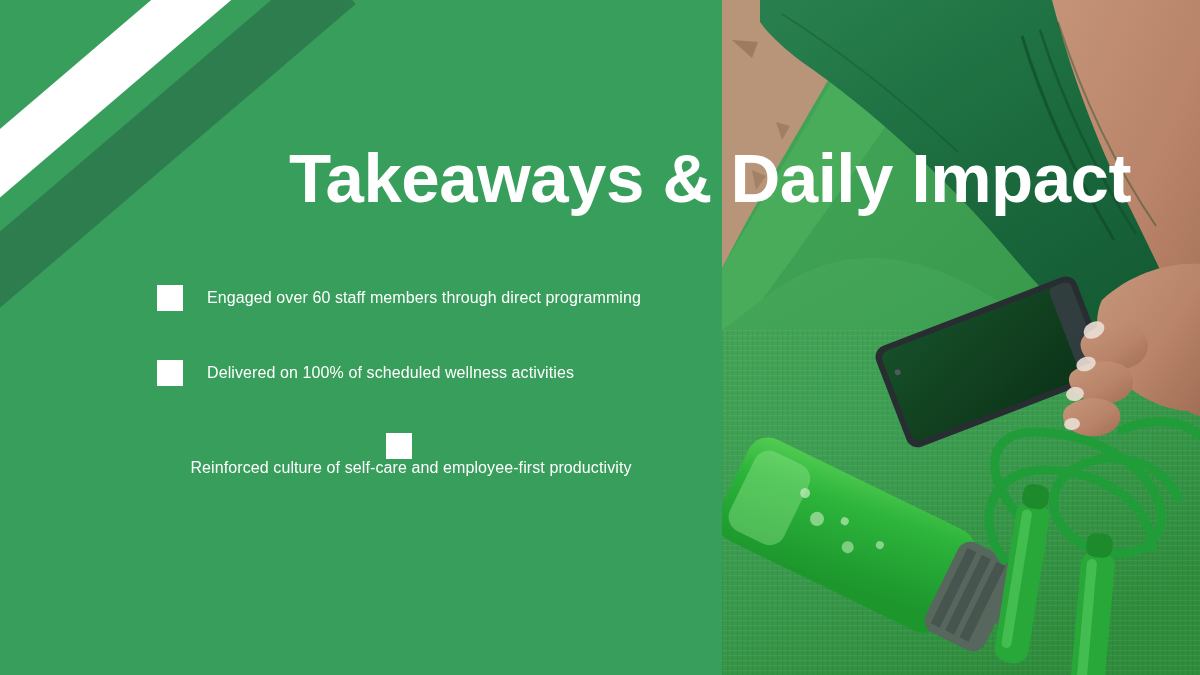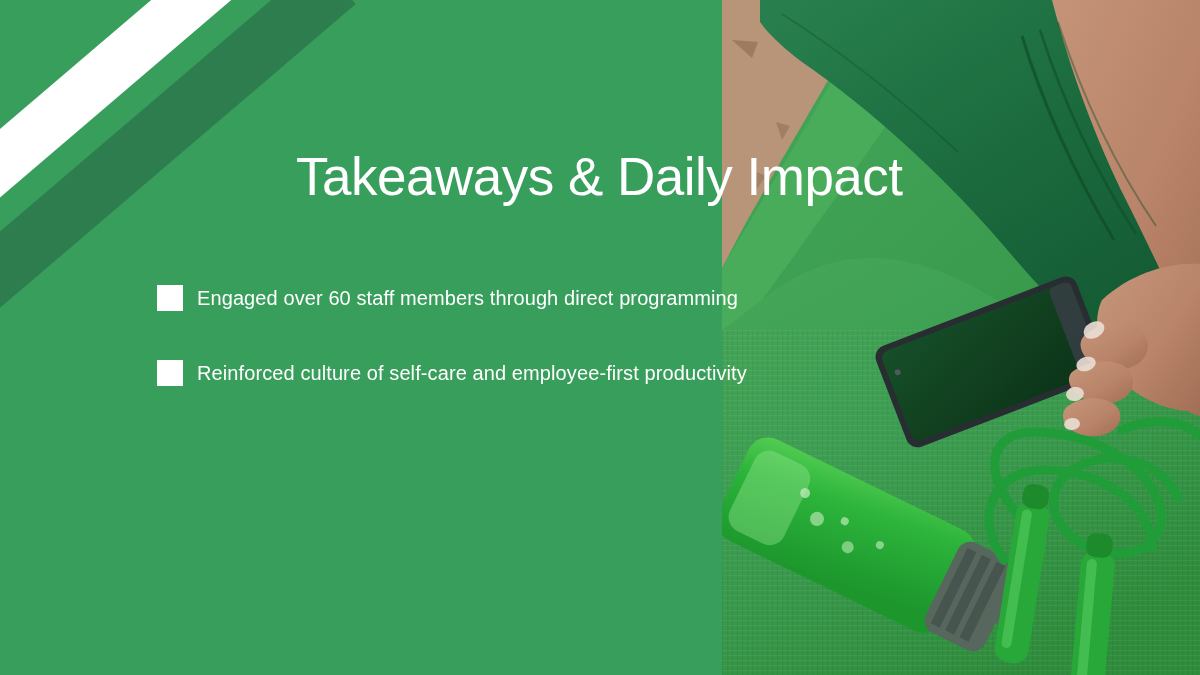--- a/index.html
+++ b/index.html
@@ -53,53 +53,53 @@
     overflow: hidden;
     background: #3DA24F;
   }
   .photo svg { display: block; width: 478px; height: 675px; }
 
   
   .title {
     position: absolute;
     left: 286px;
     top: 136px;
-    margin: 10px;
-    font-size: 53px;
-    font-weight: normal;
+    margin: 3px;
+    font-size: 69px;
+    font-weight: bold;
     letter-spacing: -0.5px;
     color: #FFFFFF;
     white-space: nowrap;
     z-index: 5;
   }
   .bullets {
     position: absolute;
     left: 157px;
     top: 283px;
     margin: 0;
     padding: 0;
     list-style: none;
     z-index: 5;
   }
   .bullet {
     display: flex;
     align-items: center;
     height: 30px;
     margin-bottom: 45px;
   }
-  .bullet:last-child { margin-bottom: 0; }
+  .bullet:last-child { margin-bottom: 0; flex-direction: column; }
   .bullet-marker {
     flex: 0 0 auto;
     width: 26px;
     height: 26px;
     background: #FFFFFF;
   }
   .bullet-text {
-    margin-left: 14px;
-    font-size: 20px;
+    margin-left: 24px;
+    font-size: 16px;
     font-weight: normal;
     color: #FFFFFF;
     white-space: nowrap;
     letter-spacing: 0.1px;
   }
 </style>
 </head>
 <body>
 
 <div id="slide">
@@ -224,17 +224,21 @@
 
   <h1 class="title">Takeaways &amp; Daily Impact</h1>
 
   <ul class="bullets">
     <li class="bullet">
       <span class="bullet-marker"></span>
       <span class="bullet-text">Engaged over 60 staff members through direct programming</span>
     </li>
     <li class="bullet">
       <span class="bullet-marker"></span>
+      <span class="bullet-text">Delivered on 100% of scheduled wellness activities</span>
+    </li>
+    <li class="bullet">
+      <span class="bullet-marker"></span>
       <span class="bullet-text">Reinforced culture of self-care and employee-first productivity</span>
     </li>
   </ul>
 
 </div>
 
 </body></html>

